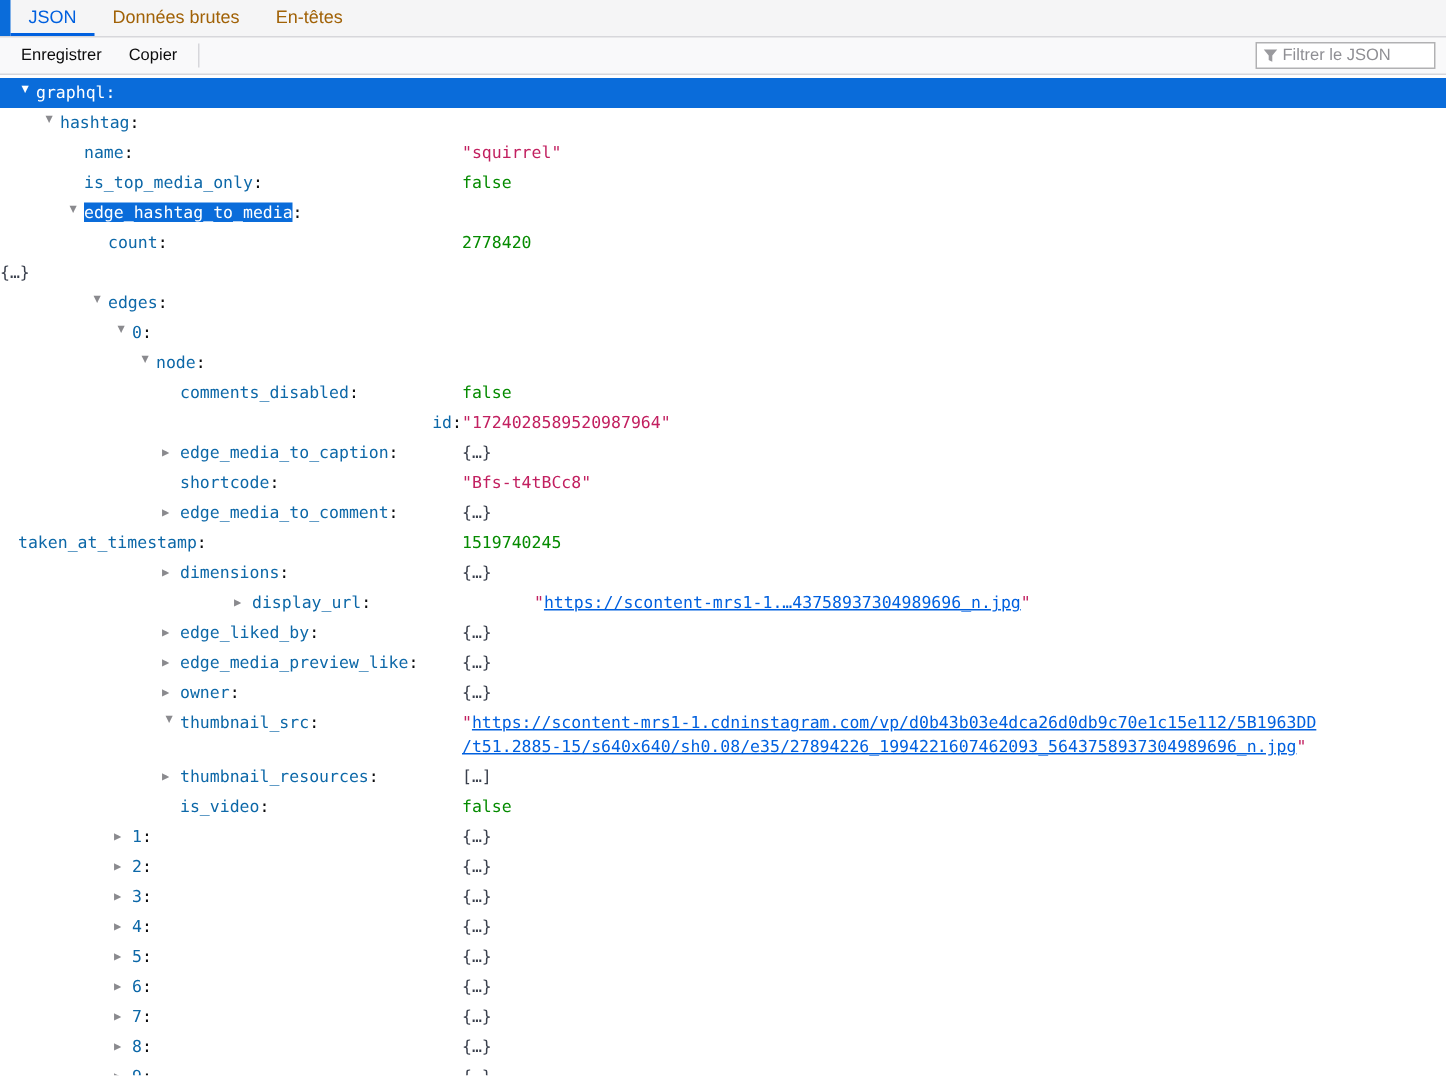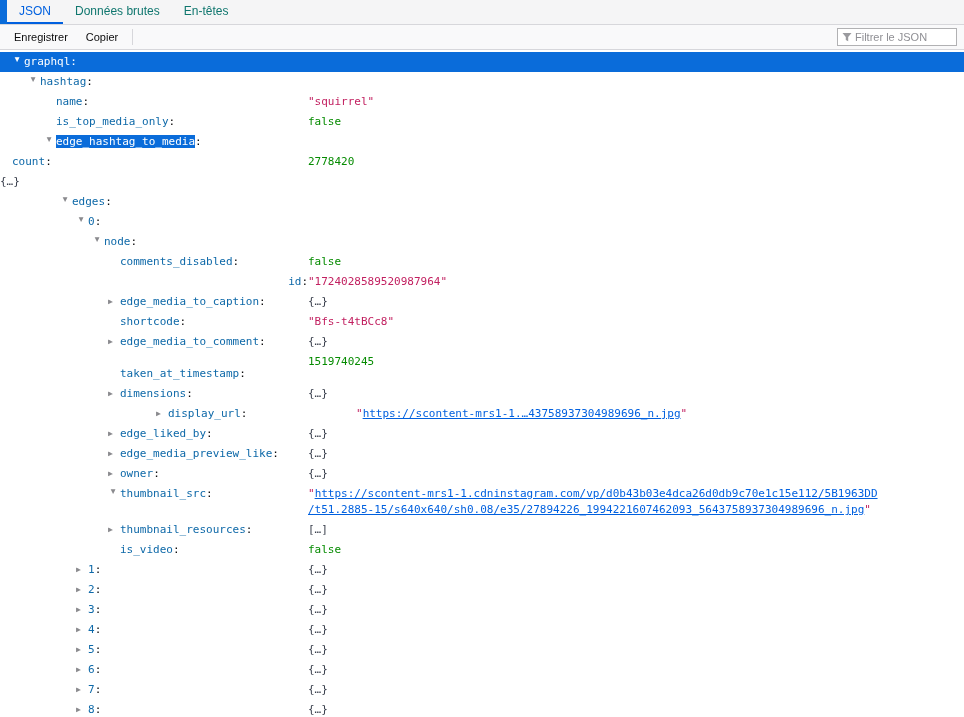--- a/index.html
+++ b/index.html
@@ -13,21 +13,21 @@
   
   .tabbar {
     height:25px; background:#f5f5f6; border-bottom:1px solid #d7d7db;
     display:flex; align-items:stretch; position:relative;
   }
   .accent-strip {
     width:7px; height:100%; background:var(--selection); flex:none;
   }
   .tab {
     padding:0 12px; display:flex; align-items:center;
-    font-size:12px; color:#0f766e; cursor:default; border-bottom:2px solid transparent;
+    font-size:12px; color:#a16207; cursor:default; border-bottom:2px solid transparent;
   }
   .tab.active { color:var(--tab_active); border-bottom-color:var(--tab_active);text-align:right; }
 
   
   .toolbar {
     height:25px; background:#f9f9fa; border-bottom:1px solid #d7d7db;
     display:flex; align-items:center; padding:0 4px;
   }
   .tool-btn {
     font-size:11px; color:#0c0c0d; padding:3px 8px; margin-left:2px;
@@ -110,21 +110,21 @@
       </div>
       <div class="row">
         <span class="keycol" style="padding-left: 44px;"><span class="twisty"></span><span class="key">is_top_media_only</span><span class="colon">:</span></span>
         <span class="valuecol"><span class="val keyword">false</span></span>
       </div>
       <div class="row">
         <span class="keycol" style="padding-left: 44px;"><span class="twisty expanded">▶</span><span class="key hl">edge_hashtag_to_media</span><span class="colon">:</span></span>
         <span class="valuecol"></span>
       </div>
       <div class="row">
-        <span class="keycol" style=""><span class="twisty"></span><span class="key">count</span><span class="colon">:</span></span>
+        <span class="keycol" style="padding-left: 60px;"><span class="twisty"></span><span class="key">count</span><span class="colon">:</span></span>
         <span class="valuecol"><span class="val number">2778420</span></span>
       </div>
       <div class="row">
         <span class="valuecol"><span class="val object">{…}</span></span>
       </div>
       <div class="row">
         <span class="keycol" style="padding-left: 60px;"><span class="twisty expanded">▶</span><span class="key">edges</span><span class="colon">:</span></span>
         <span class="valuecol"></span>
       </div>
       <div class="row">
@@ -149,21 +149,21 @@
       </div>
       <div class="row">
         <span class="keycol" style="padding-left: 108px;"><span class="twisty"></span><span class="key">shortcode</span><span class="colon">:</span></span>
         <span class="valuecol"><span class="val string">"Bfs-t4tBCc8"</span></span>
       </div>
       <div class="row">
         <span class="keycol" style="padding-left: 108px;"><span class="twisty collapsed">▶</span><span class="key">edge_media_to_comment</span><span class="colon">:</span></span>
         <span class="valuecol"><span class="val object">{…}</span></span>
       </div>
       <div class="row">
-        <span class="keycol" style="padding-left: 108px; margin-top: 12px;"><span class="twisty"></span><span class="key">taken_at_timestamp</span><span class="colon">:</span></span>
+        <span class="keycol" style=""><span class="twisty"></span><span class="key">taken_at_timestamp</span><span class="colon">:</span></span>
         <span class="valuecol"><span class="val number">1519740245</span></span>
       </div>
       <div class="row">
         <span class="keycol" style="padding-left: 108px;"><span class="twisty collapsed">▶</span><span class="key">dimensions</span><span class="colon">:</span></span>
         <span class="valuecol"><span class="val object">{…}</span></span>
       </div>
       <div class="row">
         <span class="keycol" style="padding-left: 108px; margin-left: 48px;"><span class="twisty collapsed">▶</span><span class="key">display_url</span><span class="colon">:</span></span>
         <span class="valuecol"><span class="q">"</span><a class="link" href="#">https://scontent-mrs1-1.…43758937304989696_n.jpg</a><span class="q">"</span></span>
       </div>

